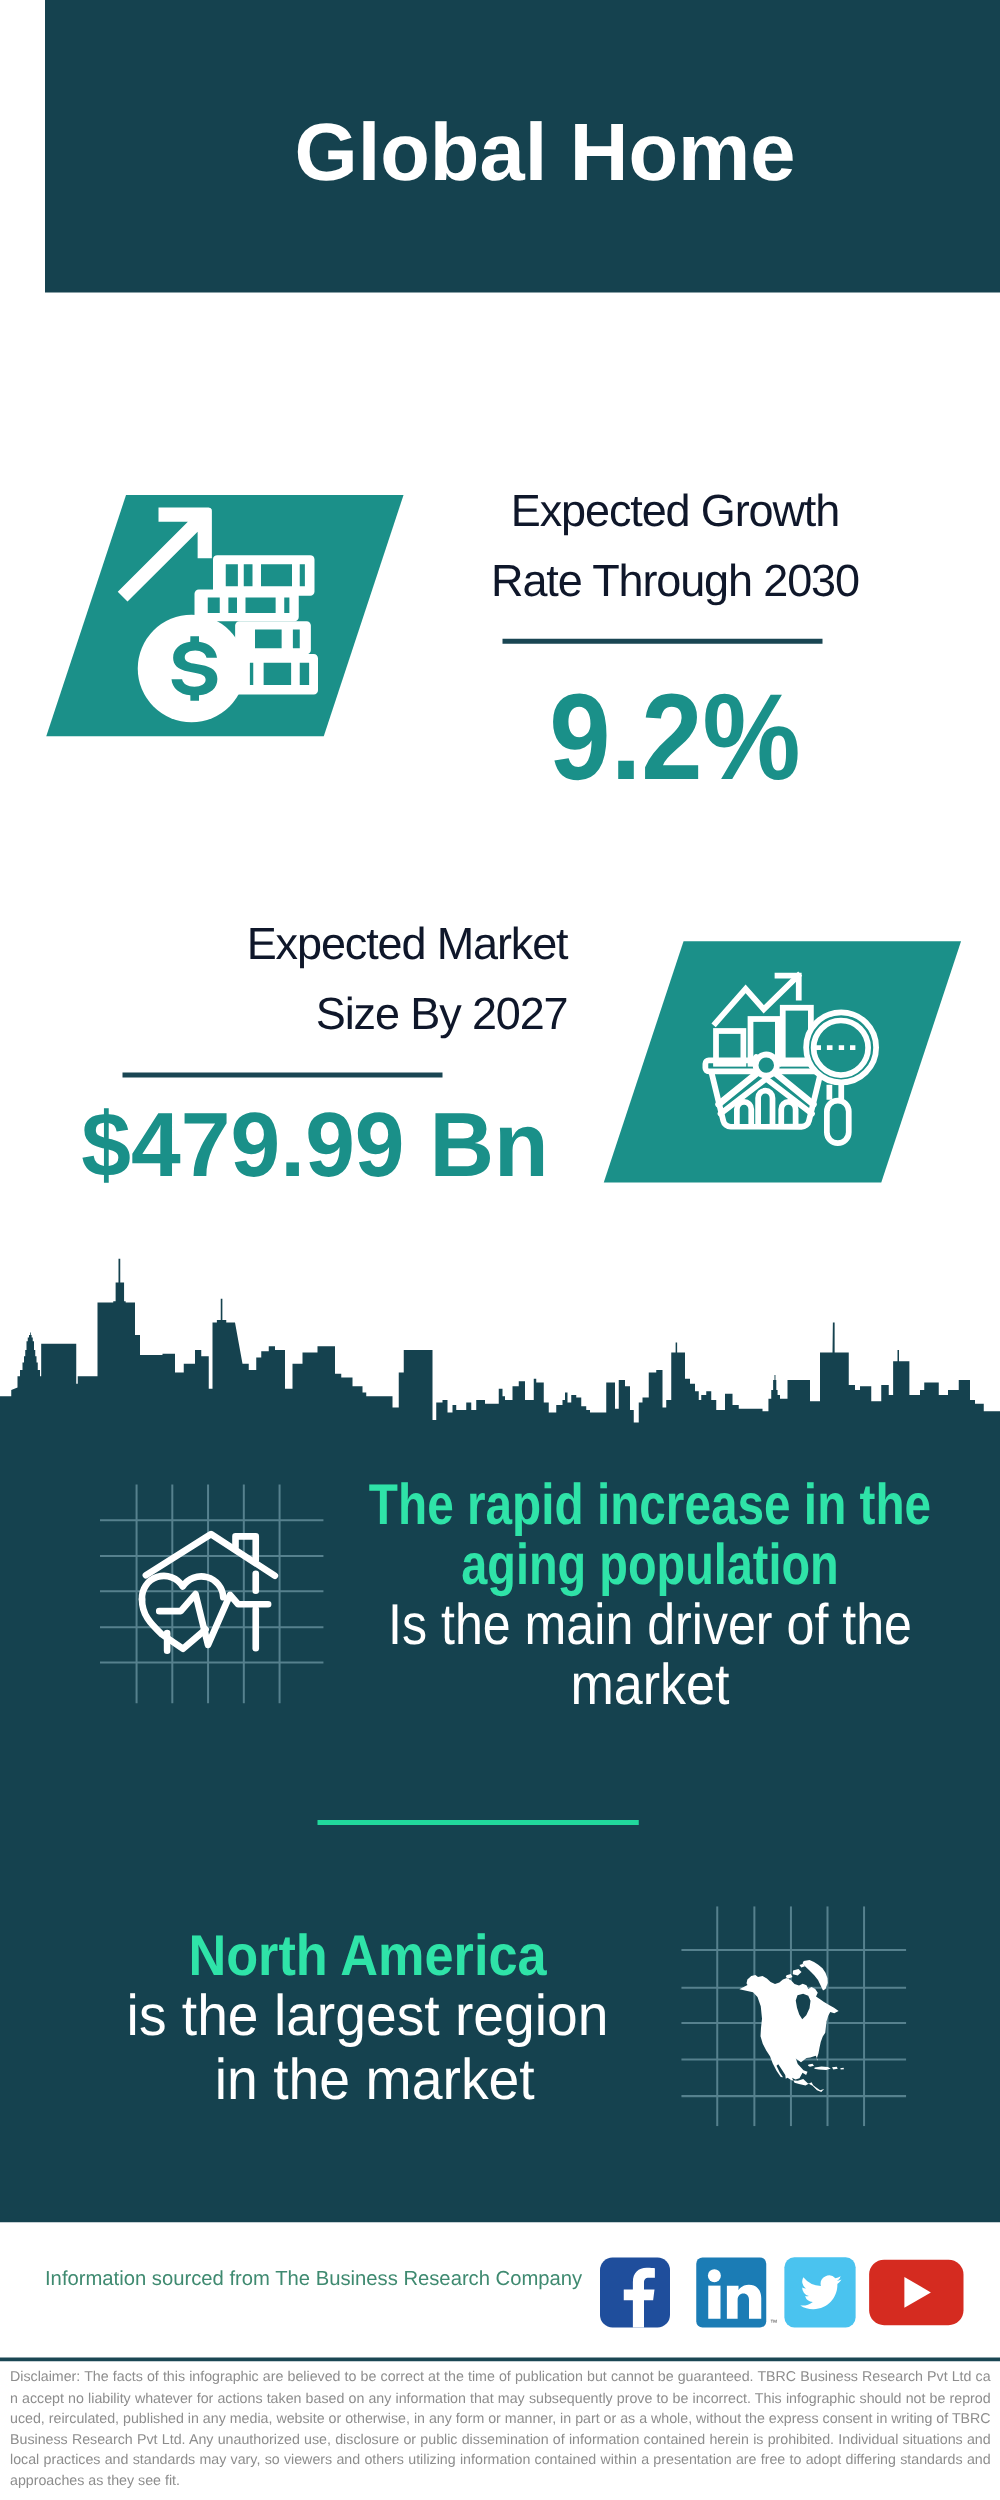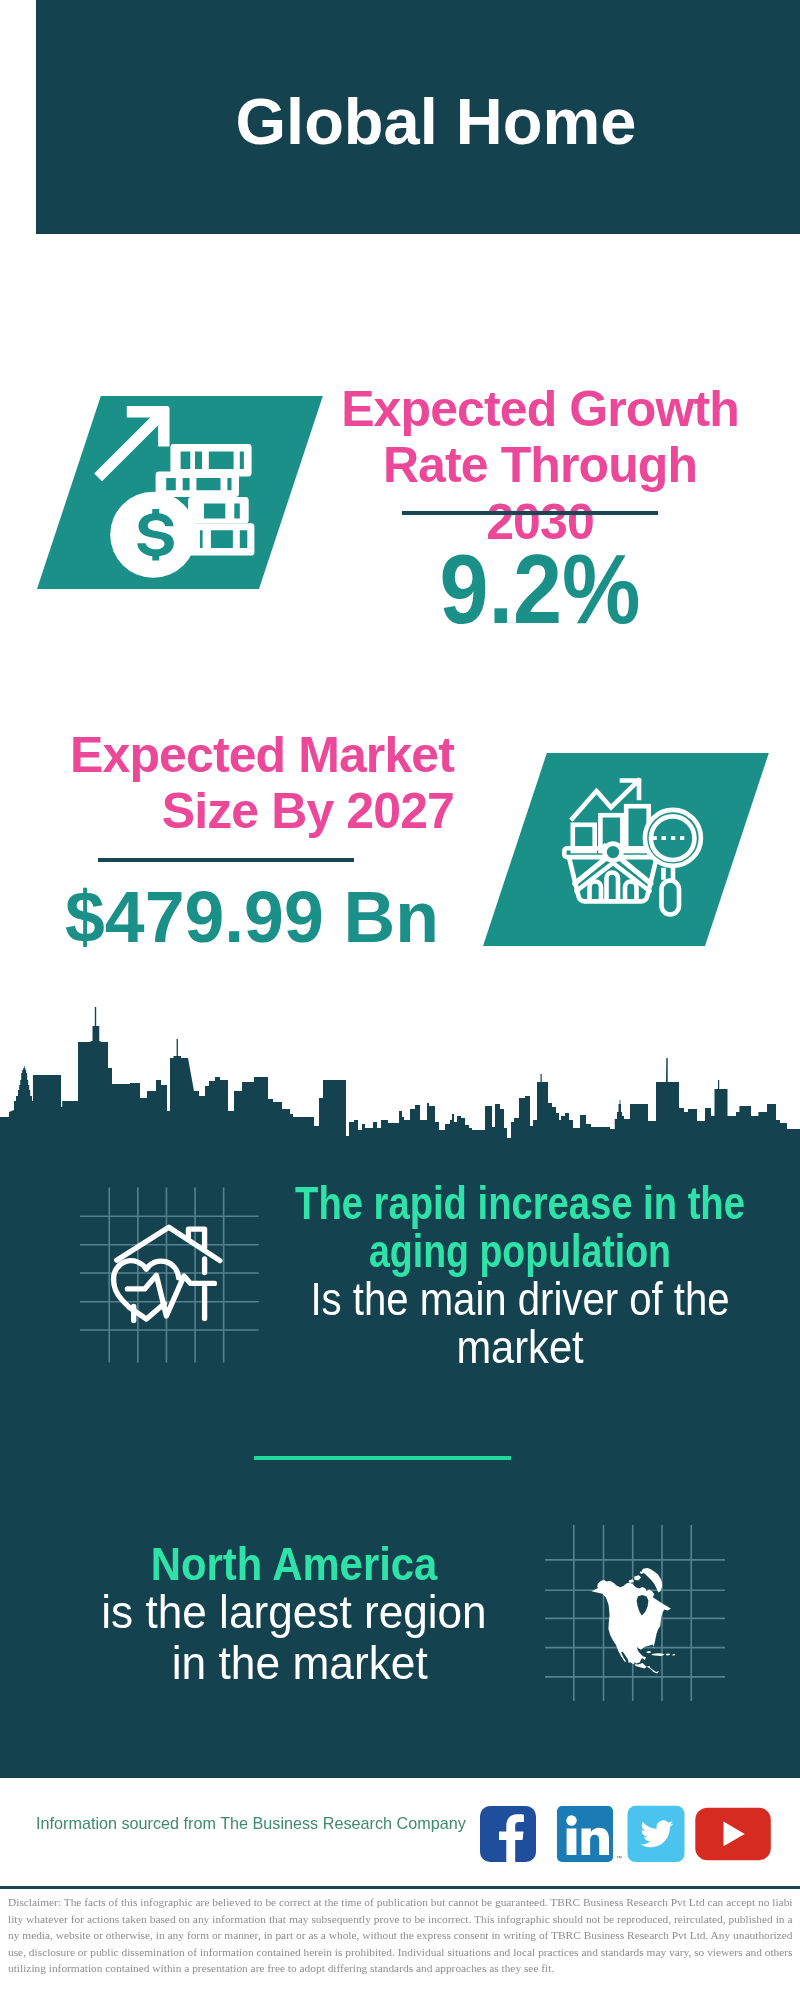--- a/index.html
+++ b/index.html
@@ -10,39 +10,39 @@
   .header{position:absolute;left:0;top:0;width:800px;height:234px;background:#15424f;margin-left:36px;}
   .title{position:absolute;left:0;top:87px;width:800px;text-align:center;color:#ffffff;
          font-weight:700;font-size:65px;line-height:70px;}
 
   
   .para{position:absolute;background:#1b9089;}
   .para-1{left:36.6px;top:396px;width:221.5px;height:193px;transform:skewX(-18.3deg);transform-origin:bottom left;}
   .para-2{left:483px;top:753px;width:221.5px;height:193px;transform:skewX(-18.3deg);transform-origin:bottom left;}
   .icon-wrap{position:absolute;}
 
-  .stat-head{position:absolute;text-align:center;color:#ec4899;font-weight:700;font-size:50px;line-height:56.4px;letter-spacing:-0.9px;}
+  .stat-head{position:absolute;text-align:center;color:#0f172a;font-weight:400;font-size:36px;line-height:56.4px;letter-spacing:-0.9px;}
   .rule{position:absolute;height:4px;background:#1a4653;}
   .stat-val{position:absolute;text-align:center;color:#1a9089;font-weight:700;}
 
   
   .darkband{position:absolute;left:0;top:1000px;width:800px;height:778px;background:#ffffff;}
   .skyline{position:absolute;left:0;top:0;width:800px;height:778px;display:block;}
 
   
   .grid-icon{position:absolute;}
   .d-head{position:absolute;color:#2fe3a8;font-weight:700;text-align:center;white-space:nowrap;}
   .d-sub{position:absolute;color:#ffffff;font-weight:400;text-align:center;white-space:nowrap;}
   .green-rule{position:absolute;height:4px;background:#21d89c;}
 
   
   .src{position:absolute;color:#3f8a70;font-size:16.2px;line-height:21px;white-space:nowrap;}
   .social{position:absolute;}
   .hr{position:absolute;height:3px;background:#1a4653;}
-  .disclaimer{position:absolute;color:#8d8d8d;font-size:11.38px;line-height:16.5px;text-align:justify;word-break:break-all;font-family:Liberation Serif, serif;}
+  .disclaimer{position:absolute;color:#8d8d8d;font-size:11.38px;line-height:16.5px;text-align:justify;word-break:break-all;}
 </style>
 </head>
 <body>
 
 <div class="page">
 
   <div class="header">
     <div class="title">
       <div>Global Home</div>
     </div>

